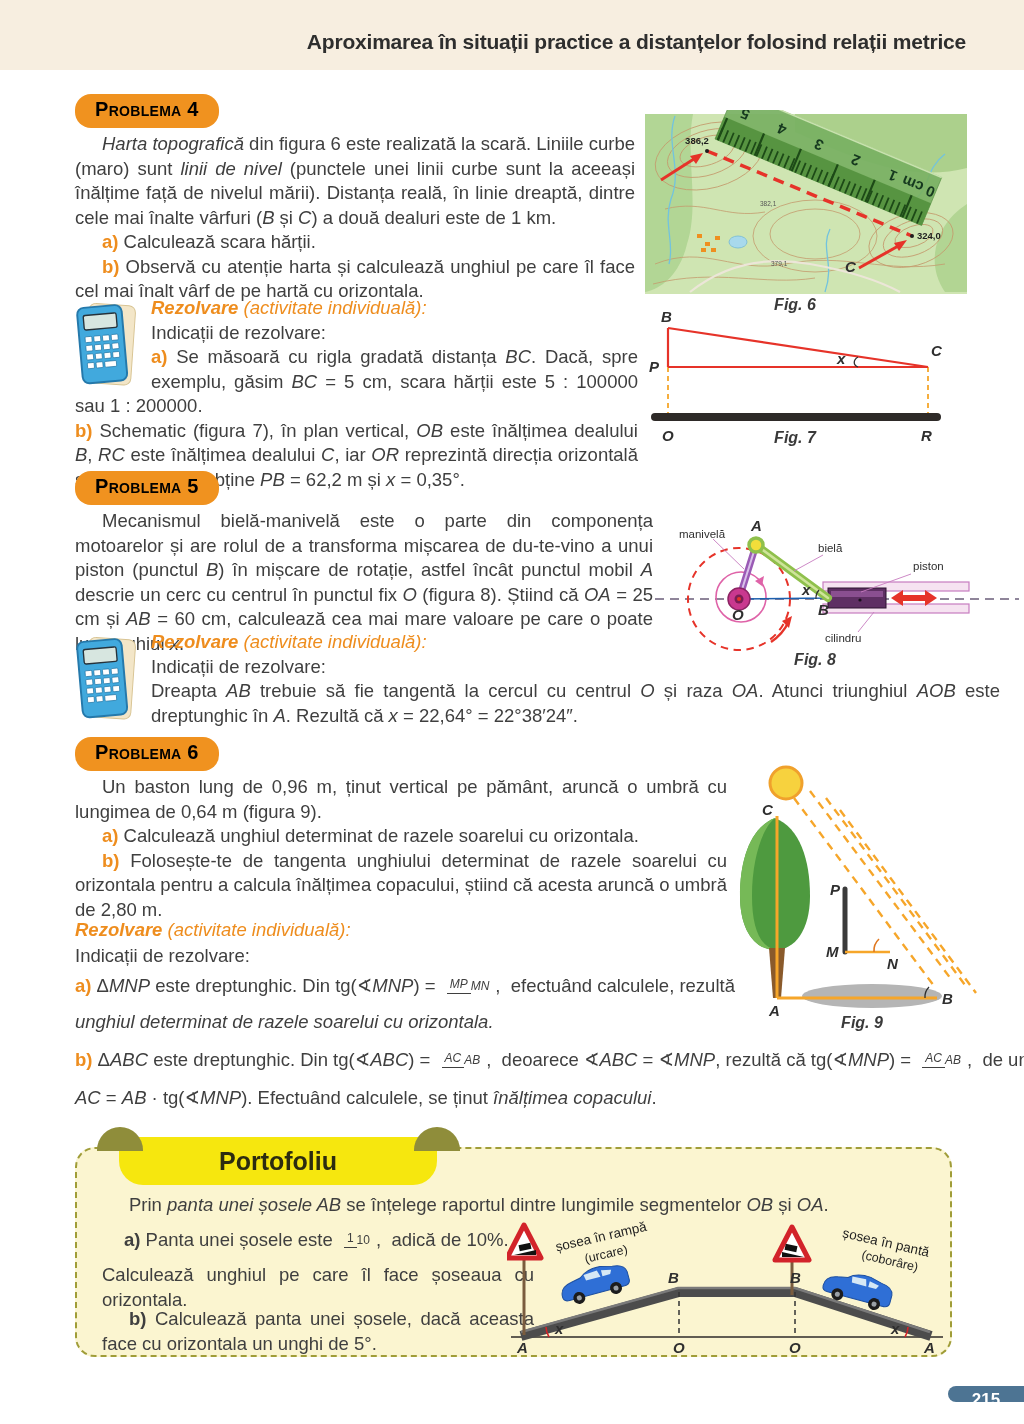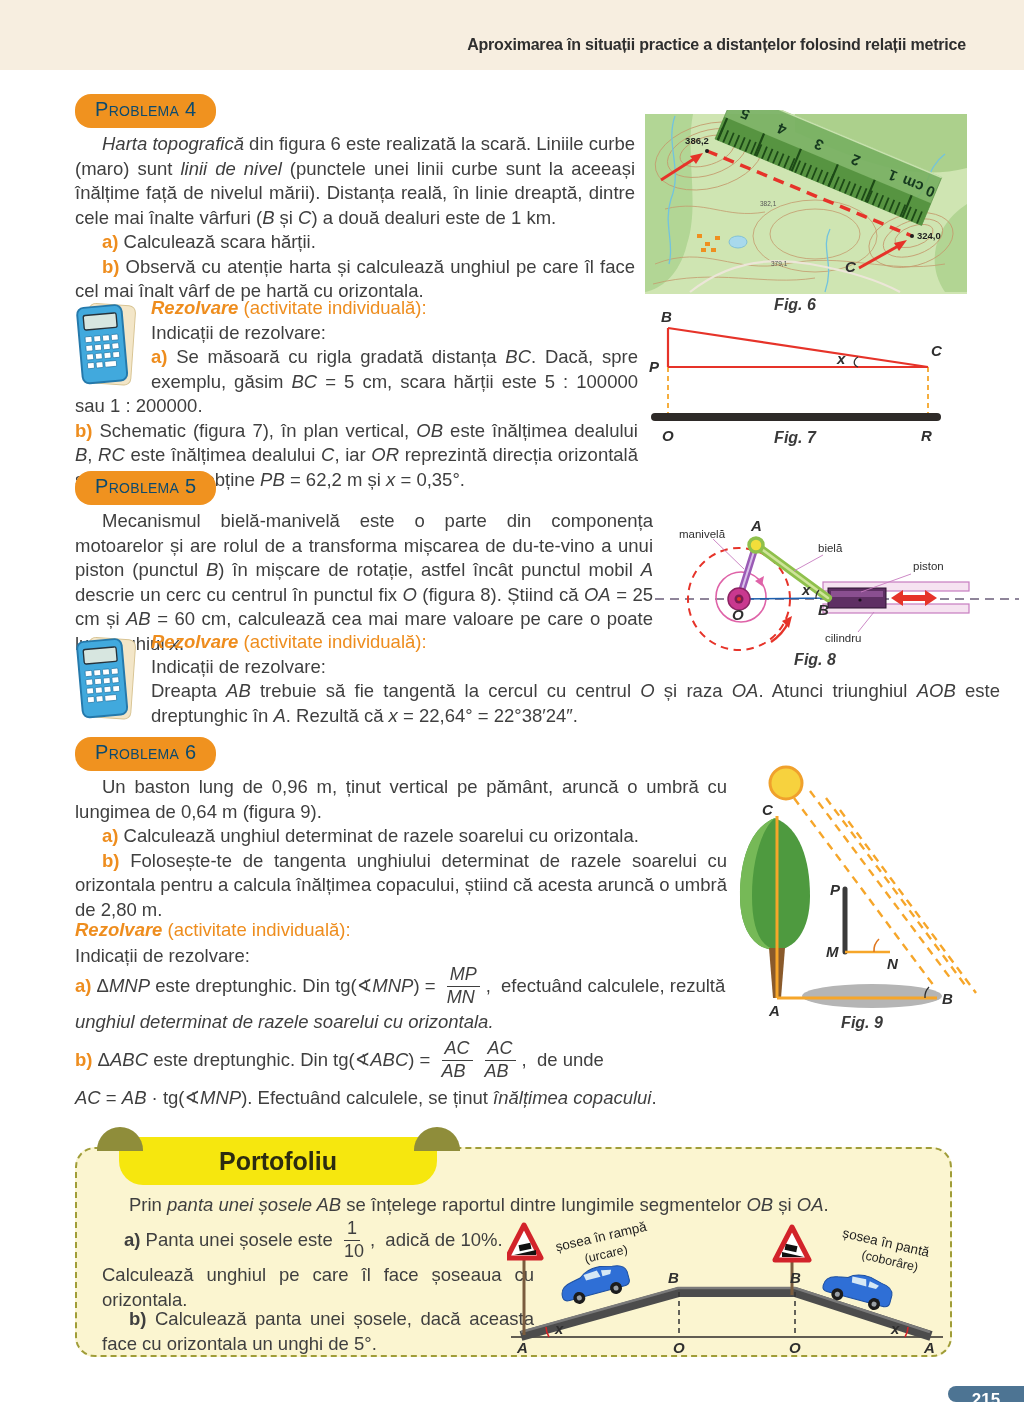--- a/index.html
+++ b/index.html
@@ -1,32 +1,32 @@
 <!DOCTYPE html>
 <html lang="ro"><head>
 <meta charset="utf-8">
 <style>
   html,body{margin:0;padding:0;background:#fff;}
   .page{position:relative;width:1024px;height:1424px;background:#ffffff;overflow:hidden;
         font-family:"Liberation Sans",sans-serif;color:#3f3f3f;}
   .hdr{position:absolute;left:0;top:0;width:1024px;height:70px;background:#f7eee0;}
-  .hdr .t{position:absolute;right:58px;top:36px;font-size:16px;font-weight:bold;color:#2e2e2e;letter-spacing:-0.2px;white-space:nowrap;}
-  .badge{position:absolute;background:#f0921f;color:#0c4a6e;font-weight:normal;font-variant:small-caps;
+  .hdr .t{position:absolute;right:58px;top:30px;font-size:21px;font-weight:bold;color:#2e2e2e;letter-spacing:-0.2px;white-space:nowrap;}
+  .badge{position:absolute;background:#f0921f;color:#000000;font-weight:bold;font-variant:small-caps;
          font-size:20px;padding:4px 20px 7px 20px;border-radius:16px;letter-spacing:.3px;text-align:right;}
   .txt{position:absolute;font-size:18.5px;line-height:24.5px;text-align:justify;color:#3f3f3f;}
   .txt p{margin:0;}
   .ind{text-indent:27px;}
   .it{font-style:italic;}
   .bb{font-weight:bold;}
   .ob{color:#ee8d1e;font-weight:bold;}
-  .oi{color:#ee8d1e;}
+  .oi{color:#ee8d1e;font-style:italic;}
   .rz{color:#ee8d1e;font-weight:bold;font-style:italic;}
   .calc{float:left;width:64px;height:92px;margin:2px 12px 2px 0;}
   .fline{position:absolute;display:flex;align-items:center;font-size:18.5px;color:#3f3f3f;white-space:pre;}
-  .frac{display:inline-flex;flex-direction:column;align-items:flex-start;line-height:1.1;font-style:italic;margin:0 6px;font-size:18px;}
+  .frac{display:inline-flex;align-items:flex-end;line-height:1.1;font-style:italic;margin:0 6px;font-size:12px;}
   .frac .num{border-bottom:1.6px solid #3f3f3f;padding:0 3px 1px 3px;}
   .frac .den{padding-top:1px;}
   .fig{position:absolute;}
   .port{position:absolute;left:75px;top:1147px;width:877px;height:210px;background:#fbf5d0;
         border:2.5px dashed #a09d38;border-radius:20px;box-sizing:border-box;}
   .port .tab{position:absolute;left:42px;top:-12px;width:318px;height:48px;background:#f6e70e;
              border-radius:10px 10px 24px 24px;z-index:2;text-align:center;line-height:48px;
              font-size:25px;font-weight:bold;color:#2c2c10;}
   .rivet{position:absolute;width:46px;height:24px;background:#8f8d3a;border-radius:23px 23px 0 0;z-index:3;top:-22px;}
   .pgnum{position:absolute;left:948px;top:1386px;width:76px;height:16px;background:#4d7493;color:#fff;
@@ -303,20 +303,21 @@
   <div class="txt" style="left:75px;top:1010px;width:940px;">
     <p><span class="it">unghiul determinat de razele soarelui cu orizontala.</span></p>
   </div>
 
   <div class="fline" style="left:75px;top:1036px;height:48px;">
     <span><span class="ob">b)</span><span> Δ</span><span class="it">ABC</span><span> este dreptunghic. Din tg(∢</span><span class="it">ABC</span><span>) = </span></span>
     <span class="frac">
       <span class="num">AC</span>
       <span class="den">AB</span>
     </span>
+    <span><span>,  deoarece ∢</span><span class="it">ABC</span><span> = ∢</span><span class="it">MNP</span><span>, rezultă că tg(∢</span><span class="it">MNP</span><span>) = </span></span>
     <span class="frac">
       <span class="num">AC</span>
       <span class="den">AB</span>
     </span>
     <span><span>,  de unde</span></span>
   </div>
   <div class="txt" style="left:75px;top:1086px;width:940px;">
     <p><span class="it">AC</span><span> = </span><span class="it">AB</span><span> · tg(∢</span><span class="it">MNP</span><span>). Efectuând calculele, se ținut </span><span class="it">înălțimea copacului</span><span>.</span></p>
   </div>
 

